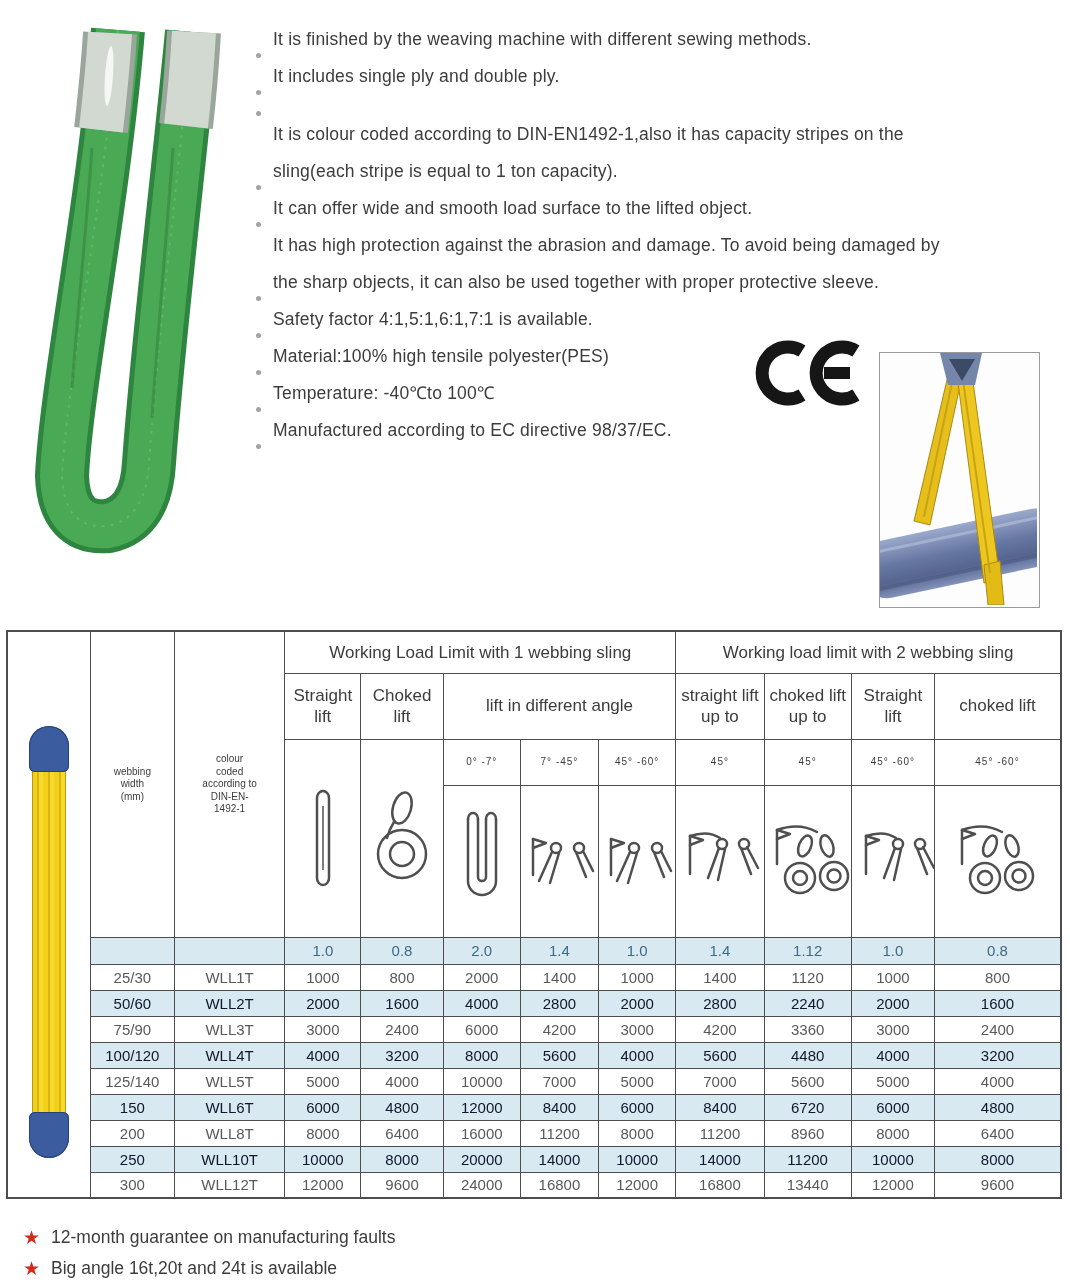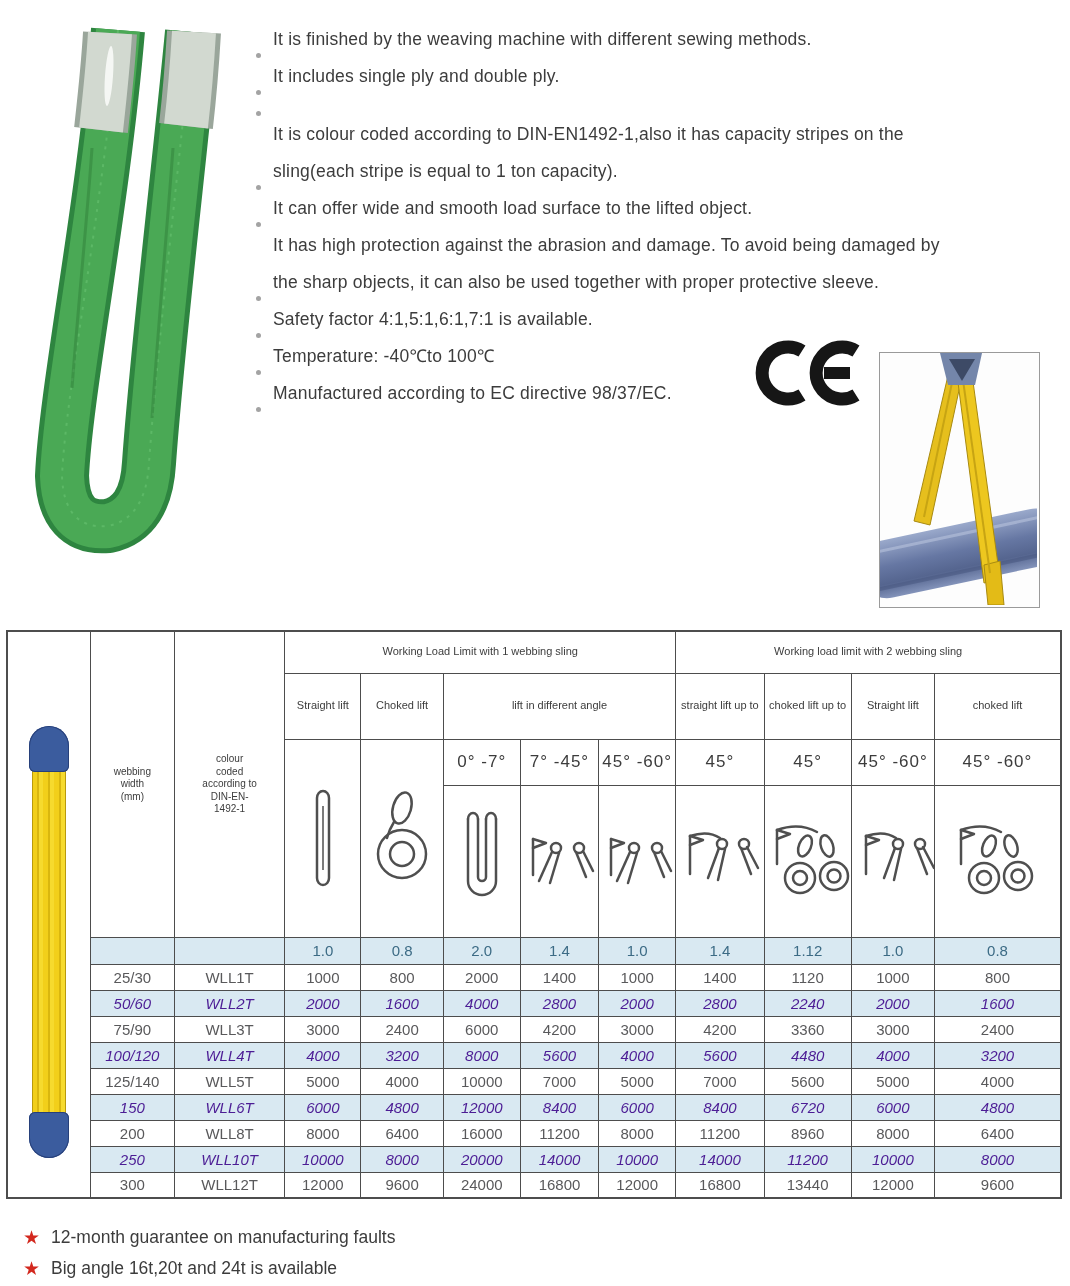--- a/index.html
+++ b/index.html
@@ -23,26 +23,26 @@
   
   table.spec{position:absolute;left:6px;top:630px;width:1056px;border-collapse:collapse;table-layout:fixed;
              border:2px solid #4d4d4d;font-size:15px;color:#3c3c3c;}
   table.spec td{border:1px solid #4d4d4d;text-align:center;vertical-align:middle;padding:1px 2px;overflow:hidden;}
   tr.r-group{height:42px;}
   tr.r-sub{height:66px;}
   tr.r-angle{height:46px;}
   tr.r-icons{height:152px;}
   tr.r-factor{height:27px;padding-left:32px;}
   tr.data{height:26px;padding-left:19px;}
-  td.hdr{font-size:11px;line-height:1.25;}
+  td.hdr{font-size:17px;line-height:1.25;}
   td.prewrap{white-space:pre-line;font-size:10px;}
-  td.ang{font-size:17px;letter-spacing:1px;}
+  td.ang{font-size:10px;letter-spacing:1px;}
   td.blue{background:#d9e9f2;color:#3c6b85;}
   tr.data td{color:#59595b;}
-  tr.data.alt td{background:#d9e9f2;color:#4c1d95;font-style:italic;}
+  tr.data.alt td{background:#d9e9f2;color:#0f172a;}
   td.img-cell{background:#fff;vertical-align:middle;}
   td.icon-tall{vertical-align:bottom;padding-bottom:22px;}
   .icon-cell svg,.icon-tall svg{display:block;margin:0 auto;}
 
   
   .ysling{position:relative;width:40px;height:432px;margin:54px auto 0 auto;}
   .ysling .body{position:absolute;left:3px;top:28px;width:34px;height:376px;border-radius:10px;
       background:repeating-linear-gradient(90deg,#f2cf1a 0 5px,#d9b60e 5px 7px,#f6da2e 7px 11px);
       box-shadow:inset 0 0 0 1px #b99a0c;}
   .ysling .cap{position:absolute;left:0;width:40px;height:46px;background:#3b5c9e;box-shadow:inset 0 0 0 1px #27407a;}
@@ -92,20 +92,24 @@
         <span class="dot"></span>
         <span>It can offer wide and smooth load surface to the lifted object.</span>
       </li>
     <li>
         <span class="dot"></span>
         <span>It has high protection against the abrasion and damage. To avoid being damaged by the sharp objects, it can also be used together with proper protective sleeve.</span>
       </li>
     <li>
         <span class="dot"></span>
         <span>Safety factor 4:1,5:1,6:1,7:1 is available.</span>
+      </li>
+    <li>
+        <span class="dot"></span>
+        <span>Material:100% high tensile polyester(PES)</span>
       </li>
     <li>
         <span class="dot"></span>
         <span>Temperature: -40℃to 100℃</span>
       </li>
     <li>
         <span class="dot"></span>
         <span>Manufactured according to EC directive 98/37/EC.</span>
       </li>
   </ul>

